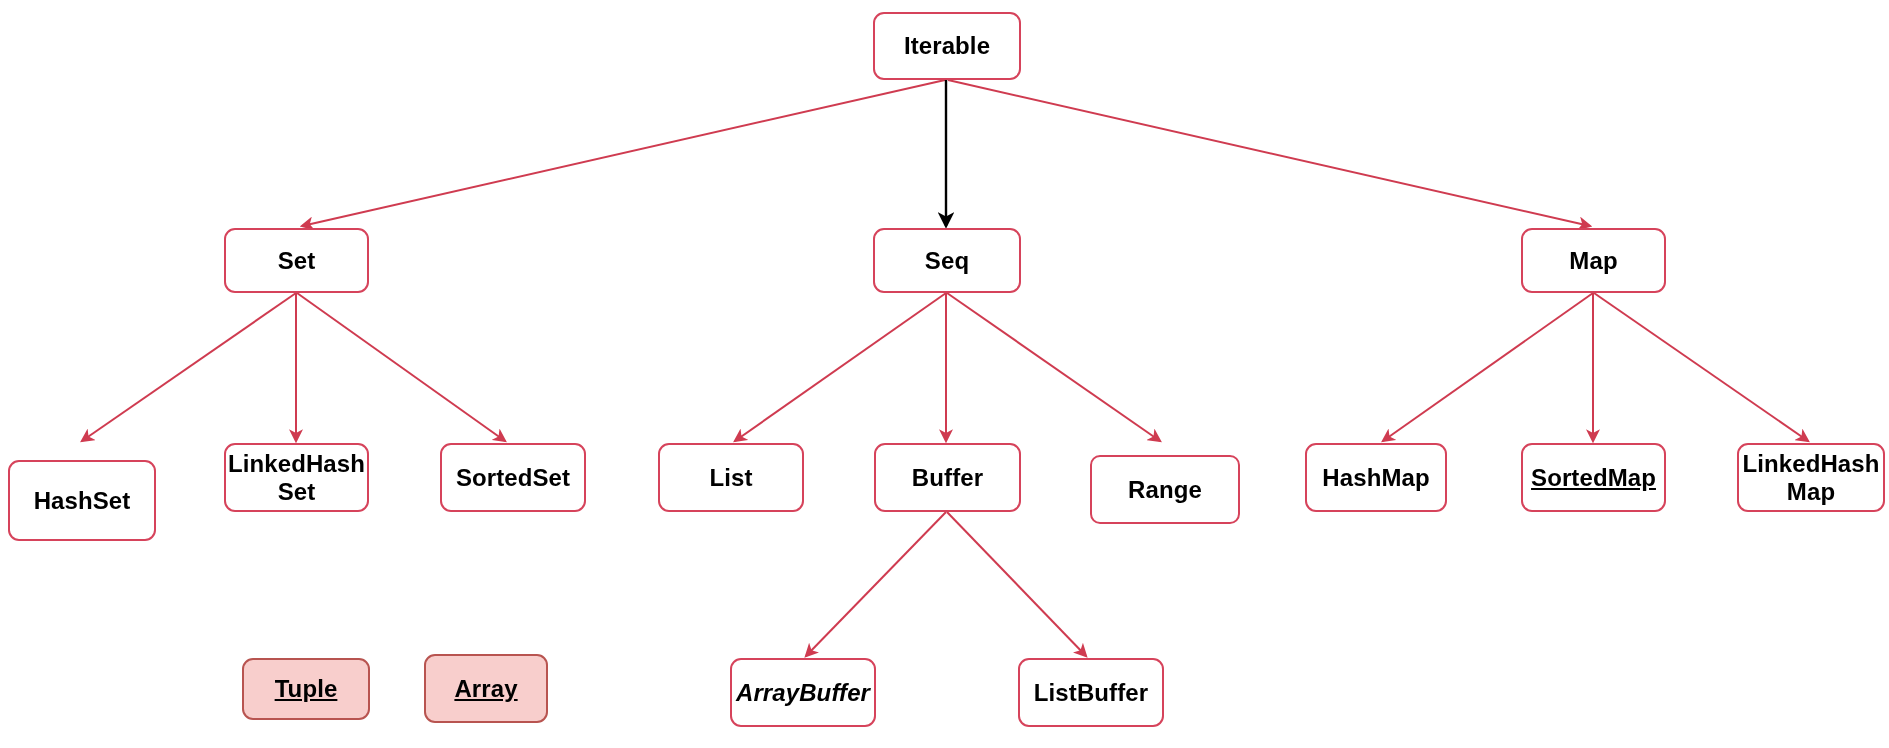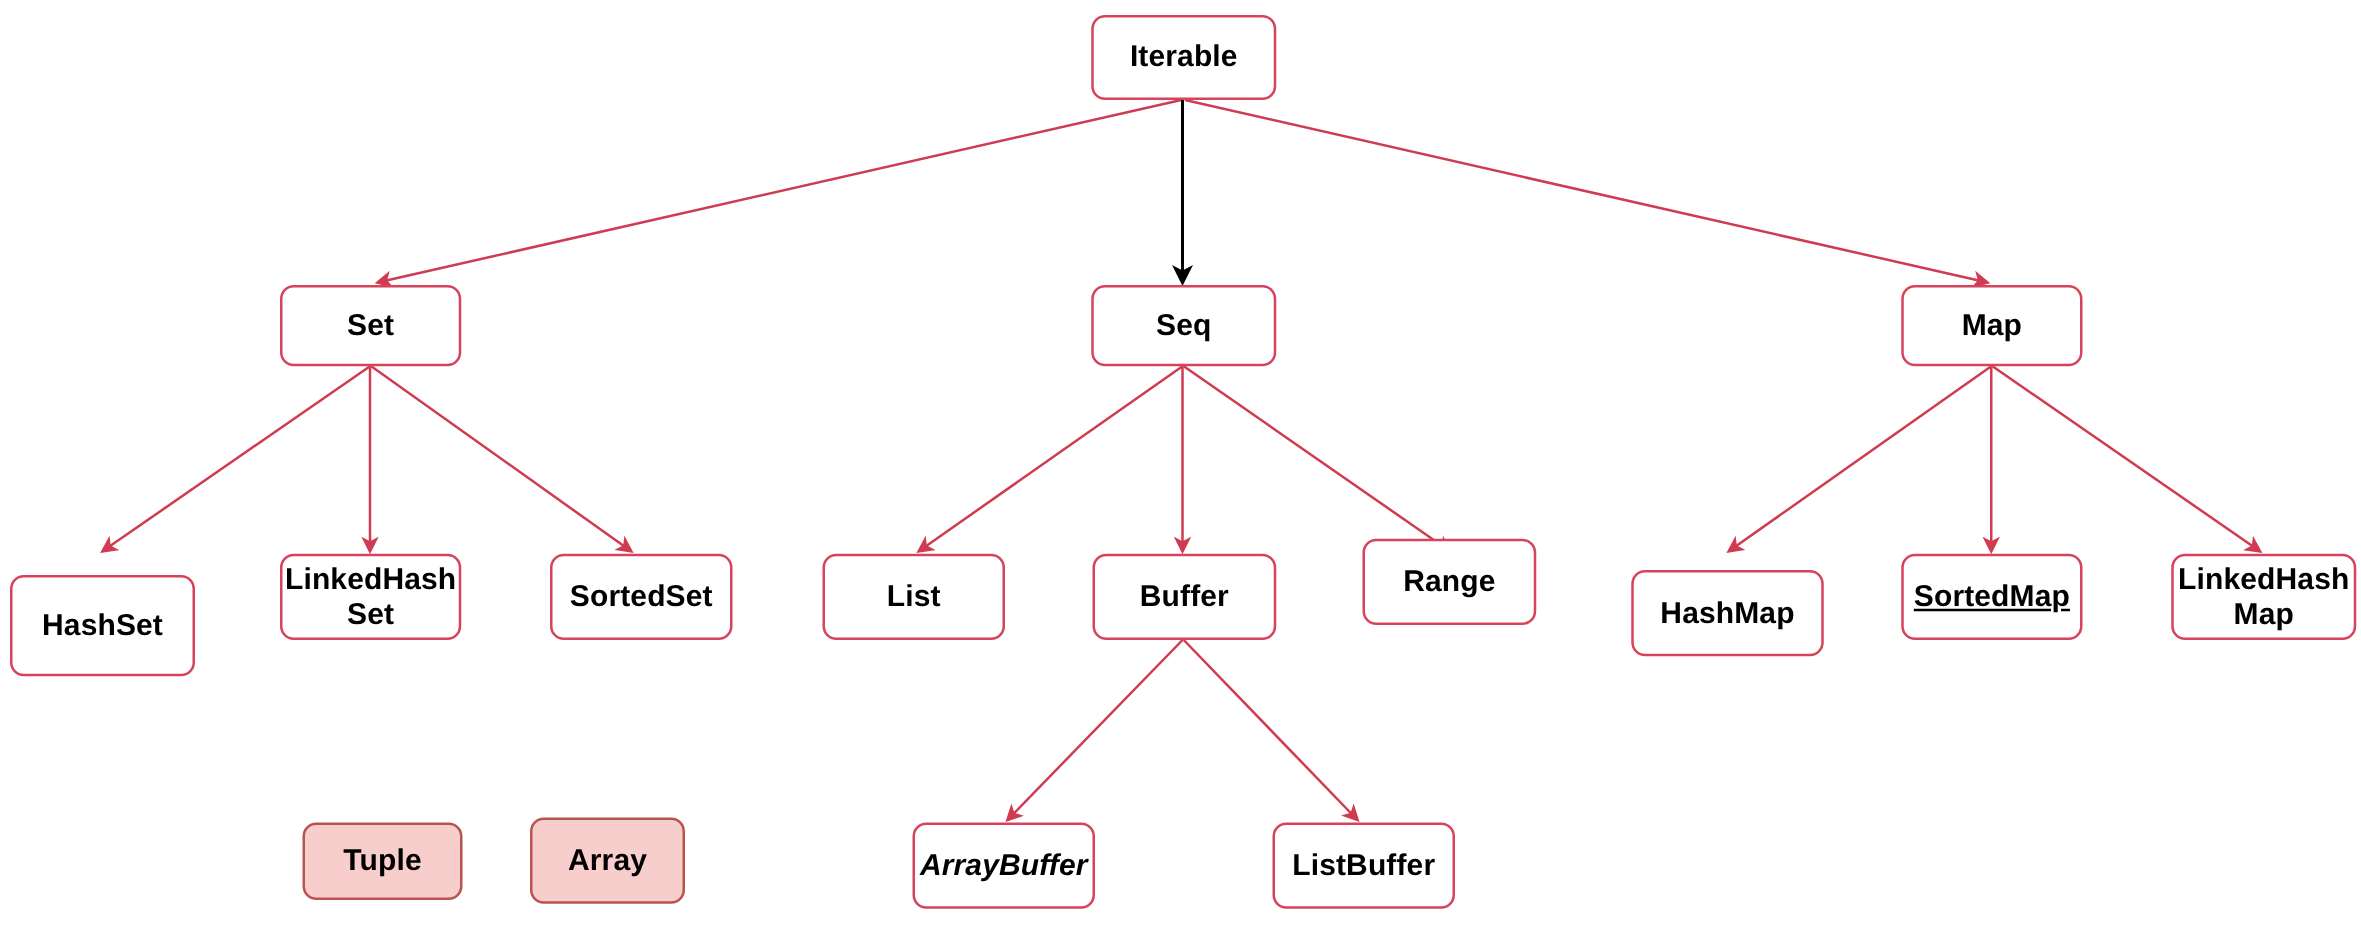--- a/index.html
+++ b/index.html
@@ -40,20 +40,21 @@
     font-weight: bold;
     font-size: 24px;
     line-height: 1.16;
     letter-spacing: 0.1px;
     white-space: pre-line;
     padding: 0 18px;
   }
   .node.filled {
     background: #f8cecc;
     border-color: #b85450;
+    text-decoration: underline;
   }
 </style>
 </head>
 <body>
 
 <div id="diagram-canvas" style="width: 1889px; height: 748px; background: rgb(255, 255, 255);">
 
   <svg id="edge-layer" viewBox="0 0 1889 748" xmlns="http://www.w3.org/2000/svg">
     <defs>
       <marker id="arrow-red" viewBox="0 0 12 12" refX="10" refY="6" markerWidth="7" markerHeight="7" orient="auto-start-reverse">
@@ -85,22 +86,22 @@
       <div class="node" style="left: 873px; top: 12px; width: 148px; height: 68px;">Iterable</div>
       <div class="node" style="left: 224px; top: 228px; width: 145px; height: 65px;">Set</div>
       <div class="node" style="left: 873px; top: 228px; width: 148px; height: 65px;">Seq</div>
       <div class="node" style="left: 1521px; top: 228px; width: 145px; height: 65px;">Map</div>
       <div class="node" style="left: 8px; top: 460px; width: 148px; height: 81px;">HashSet</div>
       <div class="node" style="left: 224px; top: 443px; width: 145px; height: 69px;">LinkedHash
 Set</div>
       <div class="node" style="left: 440px; top: 443px; width: 146px; height: 69px;">SortedSet</div>
       <div class="node" style="left: 658px; top: 443px; width: 146px; height: 69px;">List</div>
       <div class="node" style="left: 874px; top: 443px; width: 147px; height: 69px;">Buffer</div>
-      <div class="node" style="left: 1090px; top: 431px; width: 139px; height: 69px;">Range</div>
-      <div class="node" style="left: 1305px; top: 456px; width: 154px; height: 69px;">HashMap</div>
+      <div class="node" style="left: 1090px; top: 455px; width: 150px; height: 69px; border-radius: 10px;">Range</div>
+      <div class="node" style="left: 1305px; top: 443px; width: 142px; height: 69px;">HashMap</div>
       <div class="node" style="left: 1521px; top: 443px; width: 145px; height: 69px; text-decoration: underline;">SortedMap</div>
       <div class="node" style="left: 1737px; top: 443px; width: 148px; height: 69px;">LinkedHash
 Map</div>
       <div class="node filled" style="left: 242px; top: 658px; width: 128px; height: 62px;">Tuple</div>
       <div class="node filled" style="left: 424px; top: 654px; width: 124px; height: 69px;">Array</div>
       <div class="node" style="left: 730px; top: 658px; width: 146px; height: 69px; font-style: italic;">ArrayBuffer</div>
       <div class="node" style="left: 1018px; top: 658px; width: 146px; height: 69px;">ListBuffer</div>
     </div>
 
 </div>

